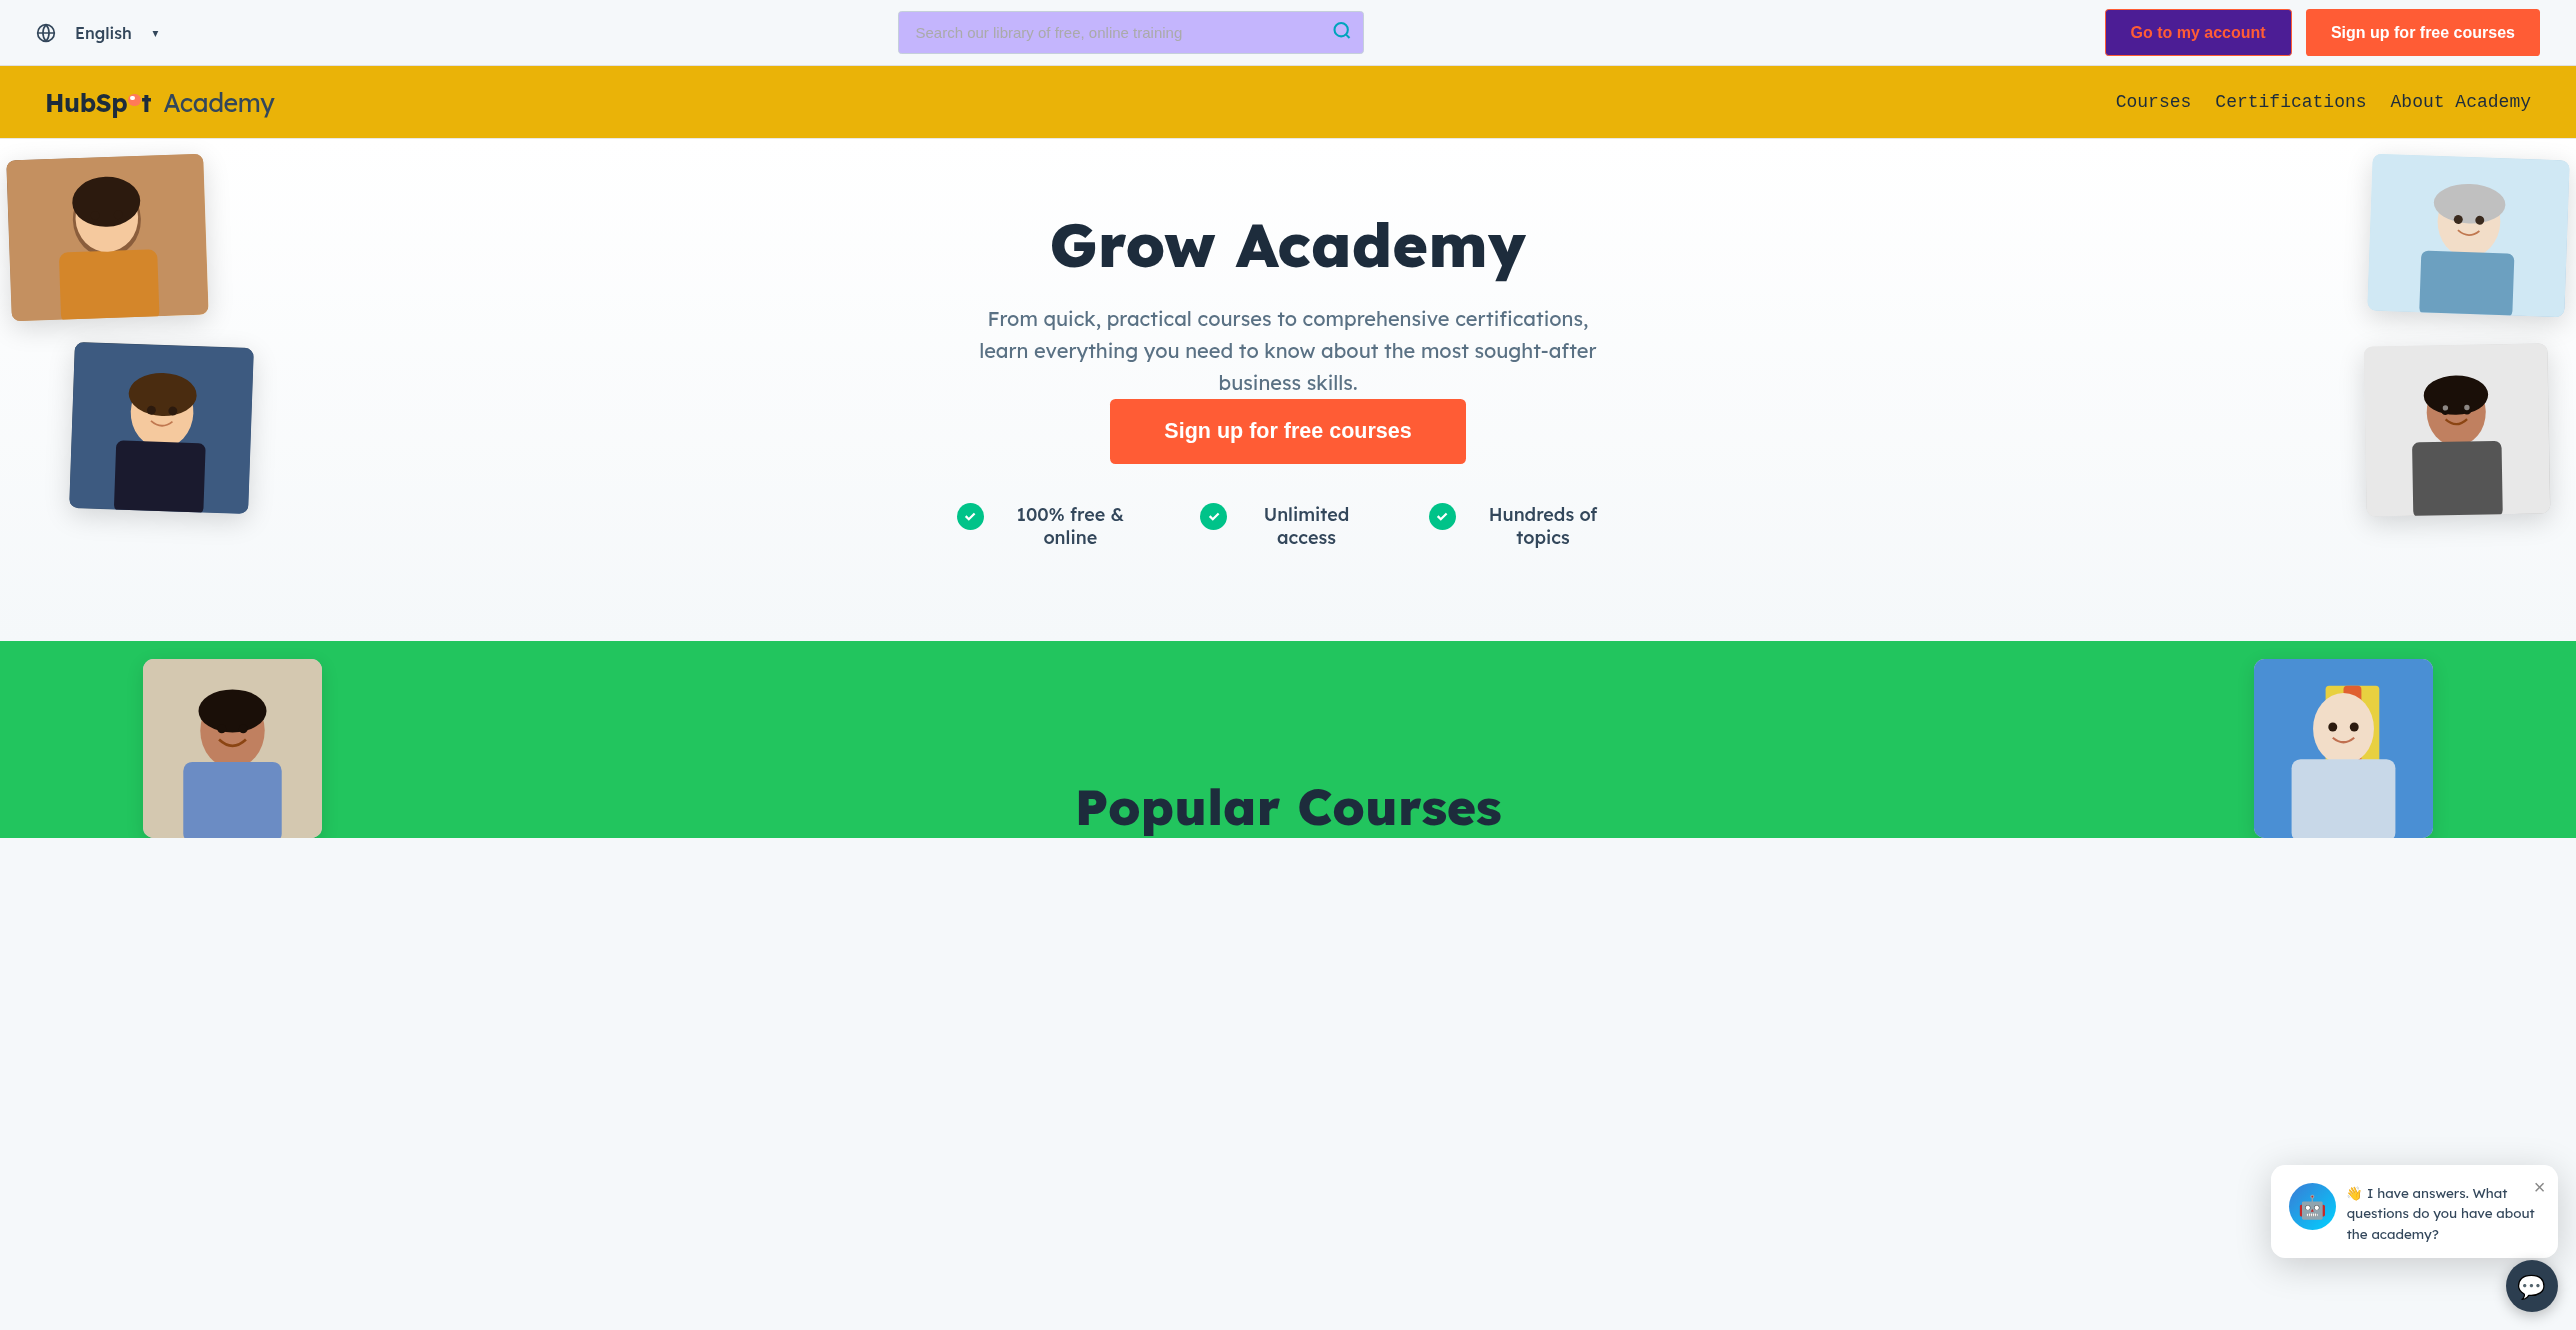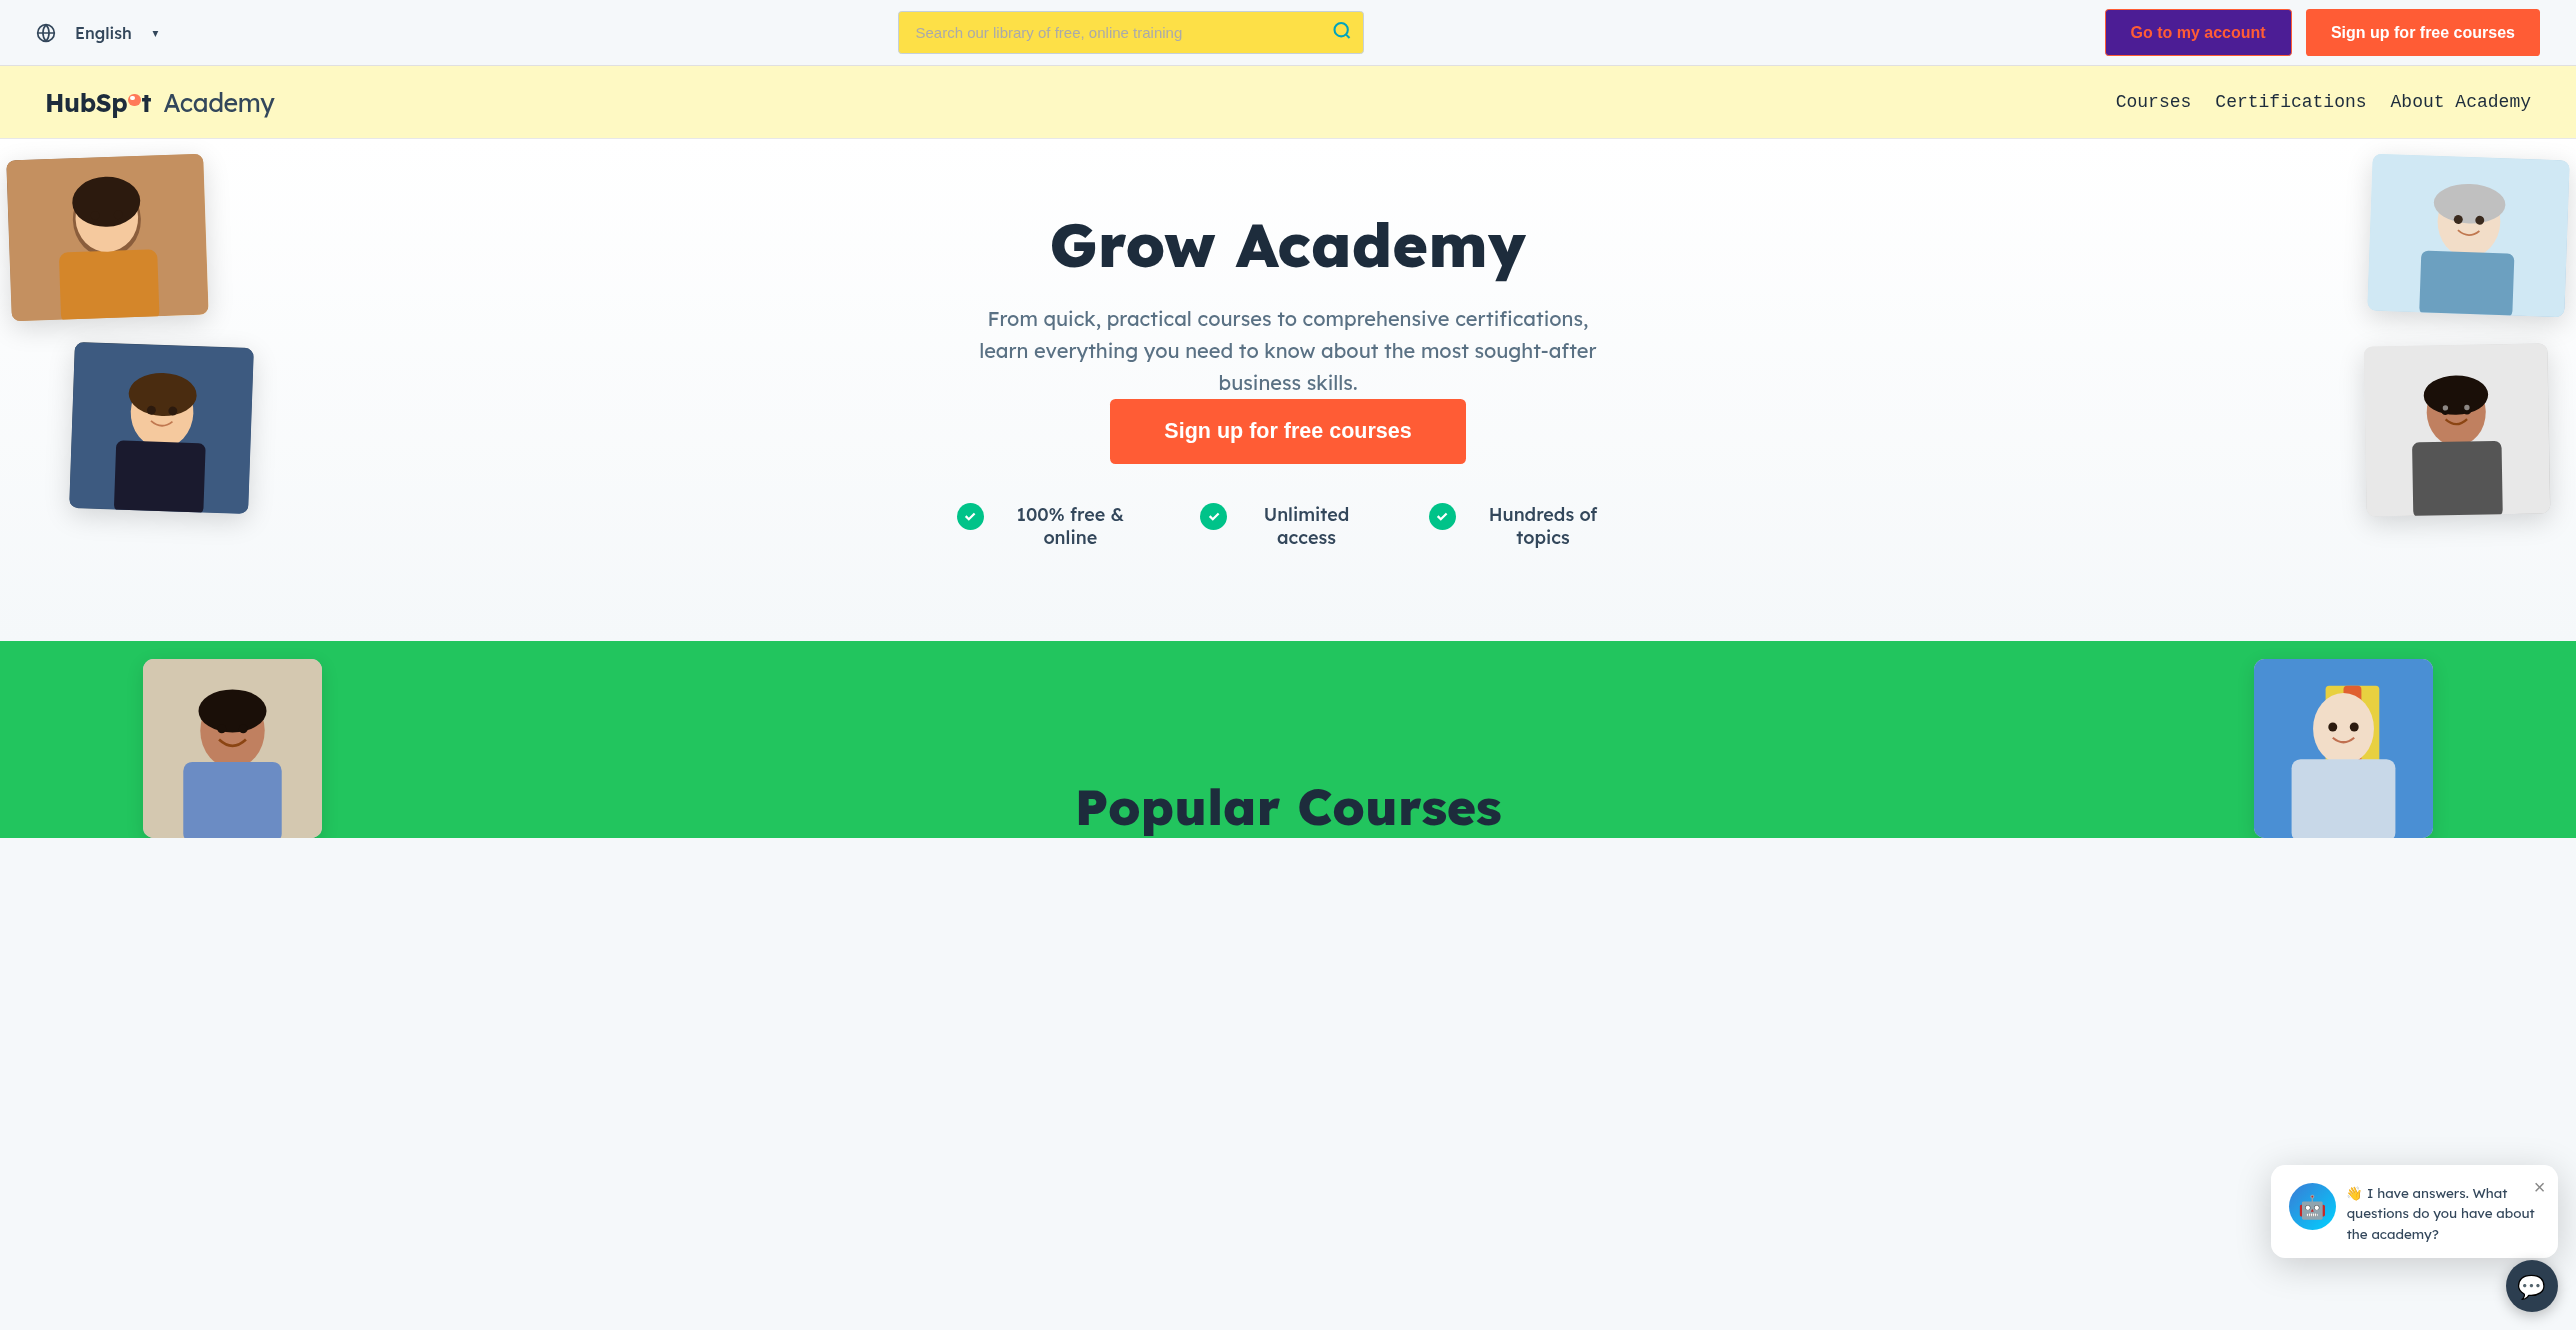--- a/index.html
+++ b/index.html
@@ -44,21 +44,21 @@
       position: relative;
     }
     .search-bar input {
       width: 100%;
       height: 43px;
       border: 1.3px solid #c5d0da;
       border-radius: 3.6px;
       padding: 0 43px 0 16px;
       font-size: 15px;
       color: #33475b;
-      background: #fde047;
+      background: #c4b5fd;
       outline: none;
     }
     .search-bar input::placeholder { color: #aaa; }
     .search-icon {
       position: absolute;
       right: 12.5px;
       top: 50%;
       transform: translateY(-50%);
       color: #00a4bd;
       font-size: 18px;
@@ -88,21 +88,21 @@
       background: #ff5c35;
       color: #fff;
       font-size: 16px;
       font-weight: 600;
       cursor: pointer;
       white-space: nowrap;
     }
 
     
     .nav-bar {
-      background: #fef9c3;
+      background: #eab308;
       height: 73px;
       display: flex;
       align-items: center;
       justify-content: space-between;
       padding: 0 45px;
       border-bottom: 0.9px solid #e8e8e8;
     }
     .logo {
       display: flex;
       align-items: center;

